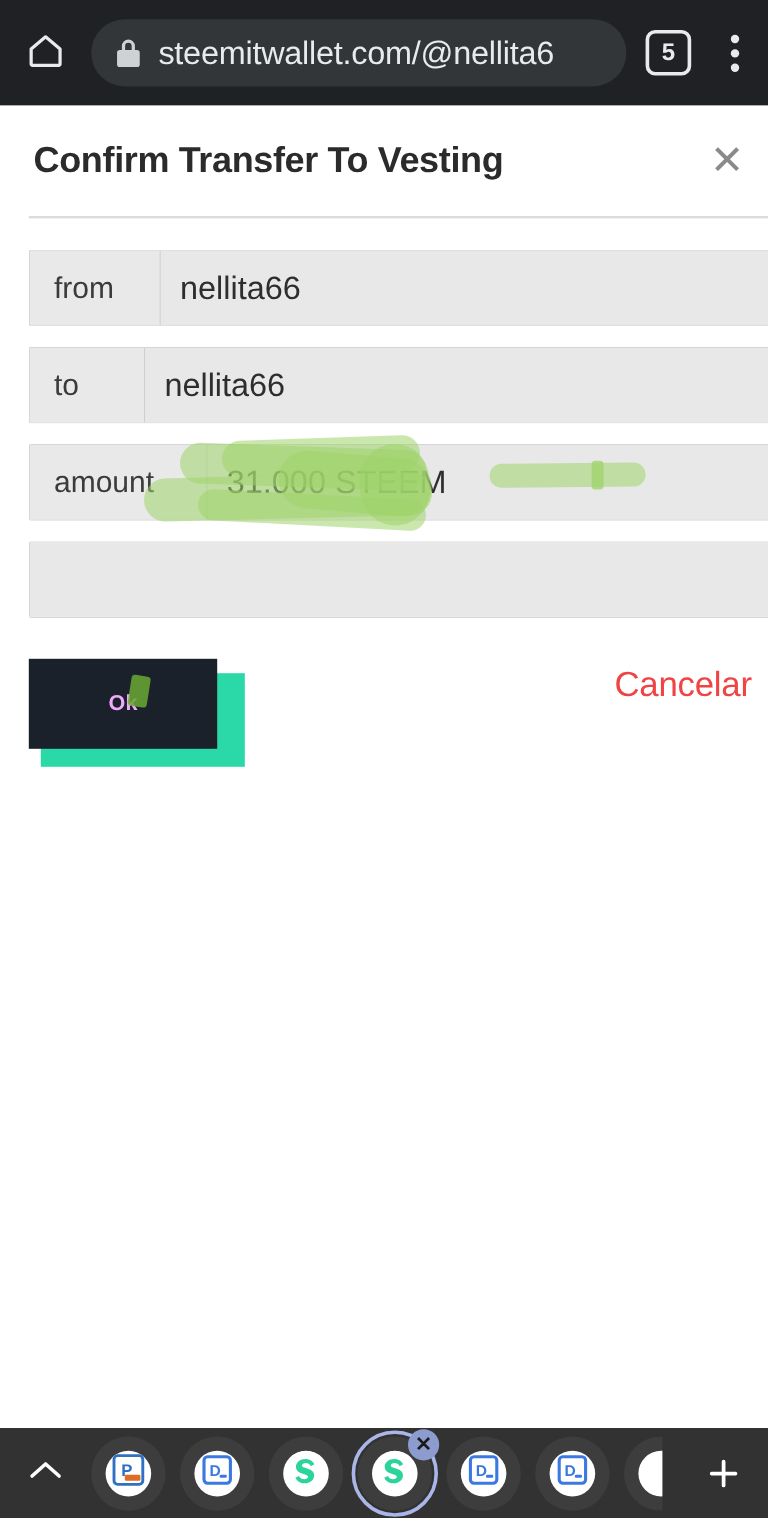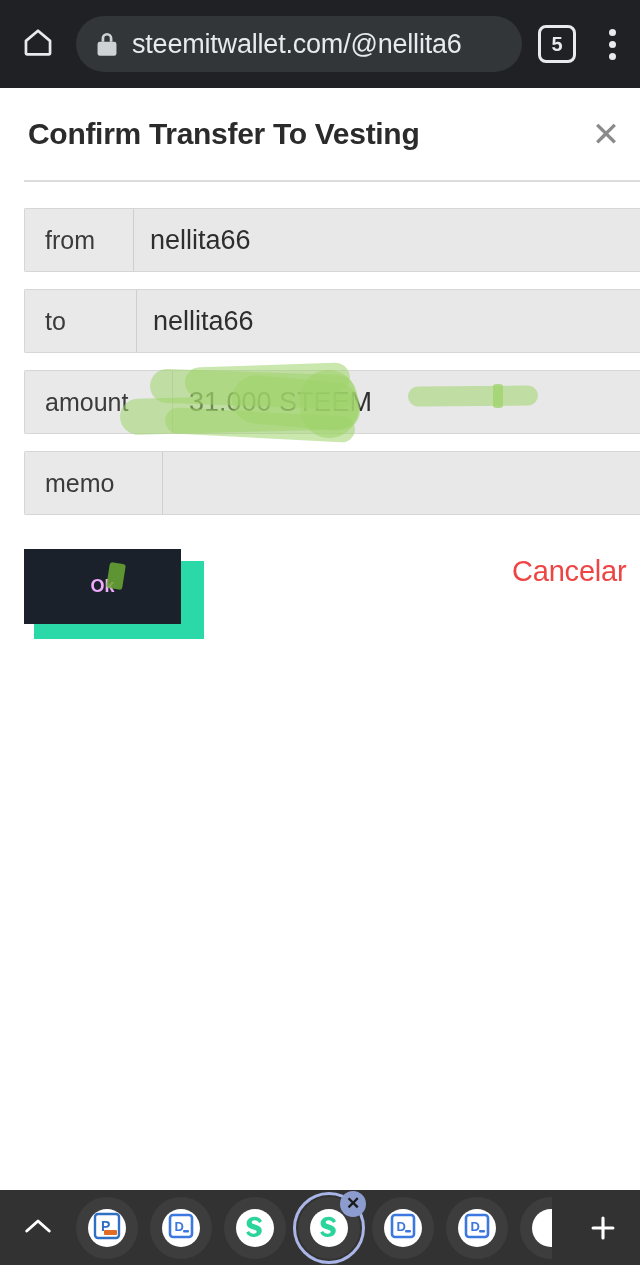--- a/index.html
+++ b/index.html
@@ -55,21 +55,21 @@
     display:flex; align-items:stretch; height:64px;
     background:#e8e8e8; border:1px solid #d6d6d6; border-right:none;
     width:700px; margin-bottom:17px; border-radius:2px;
   }
   .field-label {
     display:flex; align-items:center; justify-content:flex-start;
     padding:0 20px; font-size:25px; color:#3b3b3b;
     border-right:1px solid #cfcfcf; background:#e9e9e9;
   }
   .field-label.from   { width:109px; }
-  .field-label.to     { width:112px; }
+  .field-label.to     { width:96px; }
   .field-label.amount { width:148px;text-align:center; }
   .field-label.memo   { width:138px; }
   .field-value {
     flex:1; display:flex; align-items:center; padding:0 0 0 16px;
     font-size:27px; color:#2e2e2e; background:#e8e8e8;
   }
 
   
   .hl { position:absolute; pointer-events:none; }
   .hl span {
@@ -186,21 +186,20 @@
         <div class="field-label to">to</div>
         <div class="field-value">nellita66</div>
       </div>
 
       <div class="field-row">
         <div class="field-label amount">amount</div>
         <div class="field-value">31.000 STEEM</div>
       </div>
 
       <div class="field-row">
-        <div class="field-label memo">memo</div>
         <div class="field-value"></div>
       </div>
     </div>
 
     <div class="actions">
       <div class="ok-wrap">
         <div class="ok-shadow"></div>
         <div class="ok-btn">
           <span>Ok</span>
         </div>

